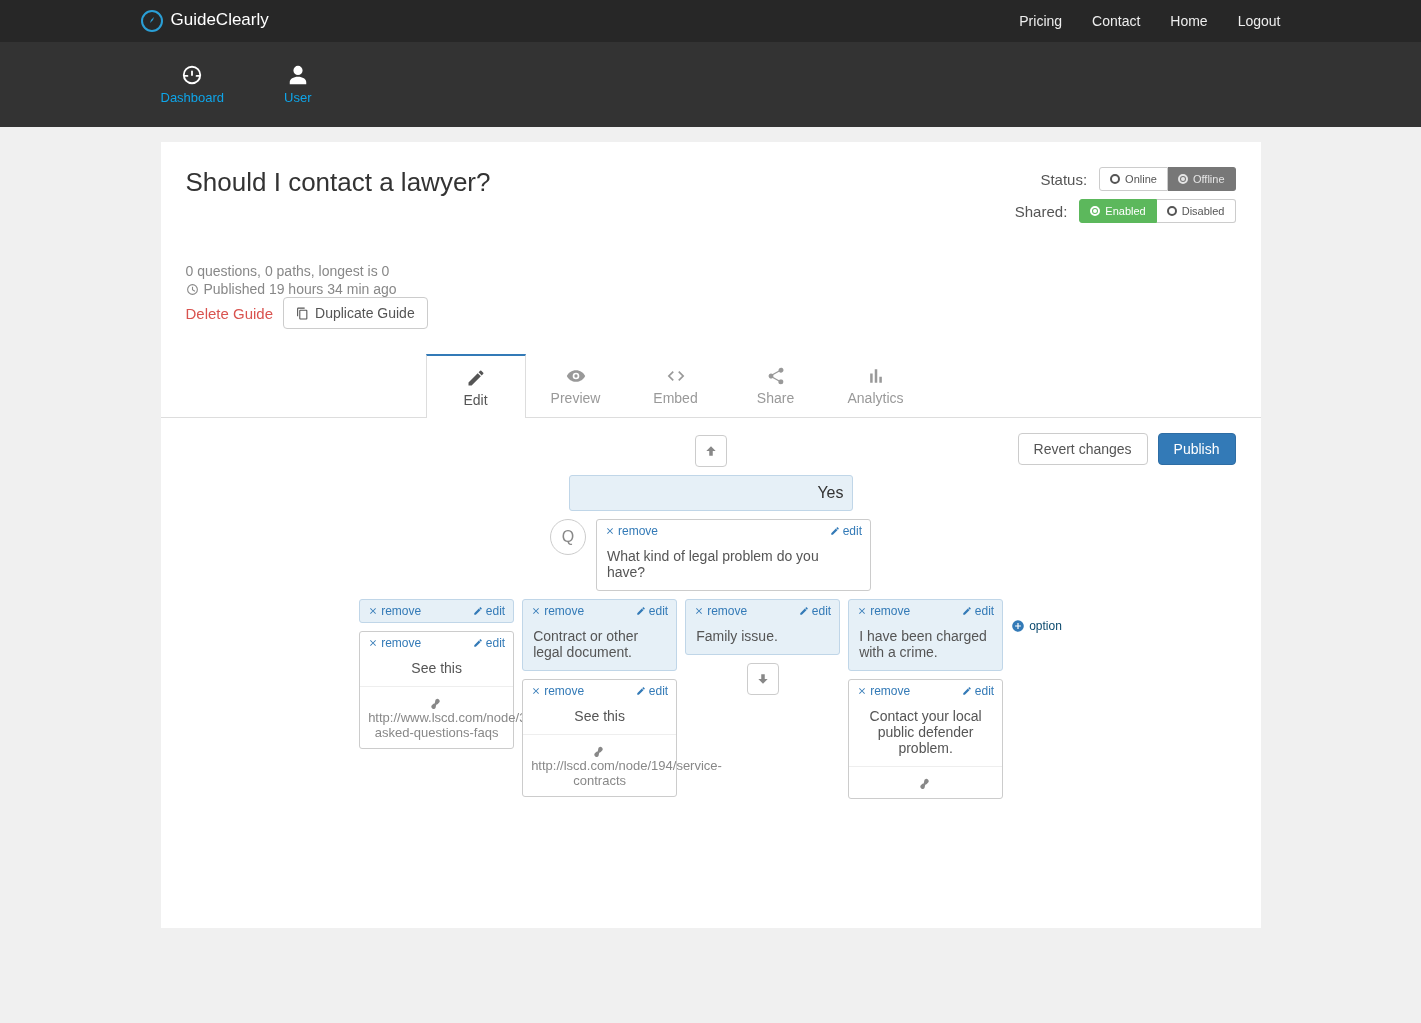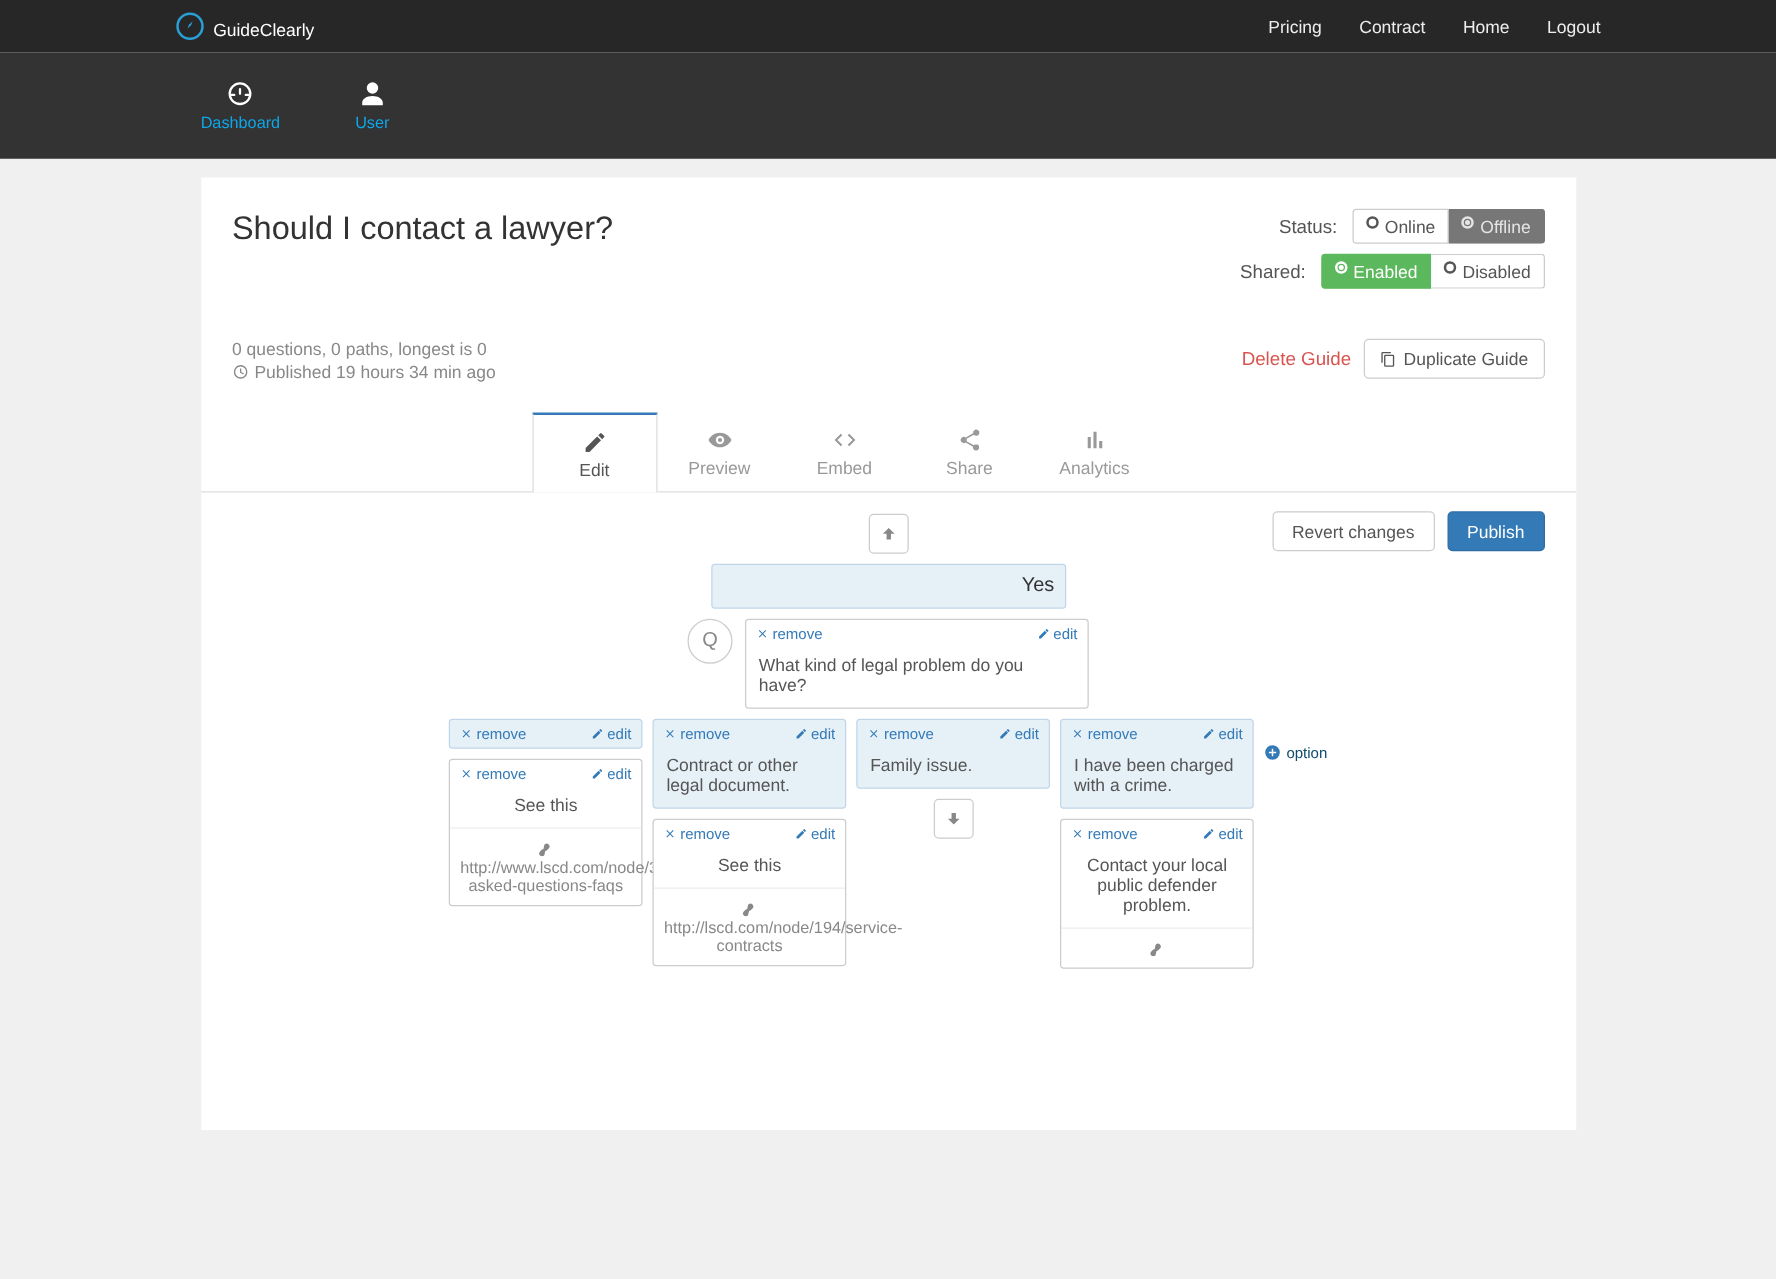--- a/index.html
+++ b/index.html
@@ -1,20 +1,20 @@
 <!DOCTYPE html>
 <html><head>
   <meta charset="utf-8">
   <style>
     * { box-sizing: border-box; margin: 0; padding: 0; }
     body { font-family: -apple-system, BlinkMacSystemFont, "Segoe UI", Helvetica, Arial, sans-serif; background: #f0f0f0; color: #333; }
     
     .topbar { background: #272727; color: #fff; height: 42px; display: flex; align-items: center; padding: 0 20px; }
     .topbar-inner { max-width: 1140px; width: 100%; margin: 0 auto; display: flex; align-items: center; justify-content: space-between; }
-    .brand { display: flex; align-items: flex-end; gap: 8px; font-size: 14px; font-weight: 300; }
+    .brand { display: flex; align-items: flex-start; gap: 8px; font-size: 17px; font-weight: 300; }
     .brand-icon { width: 22px; height: 22px; border: 2px solid #2a9fd6; border-radius: 50%; display:flex; align-items:center; justify-content:center; }
     .brand-icon svg { width: 12px; height: 12px; }
     .topnav { display: flex; gap: 30px; font-size: 14px; }
     .topnav a { color: #eee; text-decoration: none; }
     
     .secondbar { background: #333; height: 85px; }
     .secondbar-inner { max-width: 1140px; margin: 0 auto; padding: 0 20px; display: flex; gap: 60px; height: 100%; align-items: center; }
     .secondtab { display: flex; flex-direction: column; align-items: center; color: #0ea5e9; gap: 4px; font-size: 13px; cursor: pointer; }
     .secondtab svg { width: 22px; height: 22px; fill: #fff; }
     
@@ -23,28 +23,28 @@
     
     .header-row { display: flex; justify-content: space-between; align-items: flex-start; }
     .title { font-size: 26px; font-weight: 400; color: #333; }
     .status-block { display: flex; flex-direction: column; gap: 8px; }
     .status-row { display: flex; align-items: center; gap: 12px; justify-content: flex-end; }
     .status-label { font-size: 15px; color: #555; }
     .btn-group { display: flex; }
     .btn-group .tbtn { border-radius: 0; }
     .btn-group .tbtn:first-child { border-radius: 3px 0 0 3px; }
     .btn-group .tbtn:last-child { border-radius: 0 3px 3px 0; border-left: none; }
-    .tbtn { padding: 5px 10px; font-size: 14px; border: 1px solid #ccc; background: #fff; color: #555; cursor: pointer; display: flex; align-items: flex-start; gap: 5px; }
+    .tbtn { padding: 5px 10px; font-size: 11px; border: 1px solid #ccc; background: #fff; color: #555; cursor: pointer; display: flex; align-items: center; gap: 5px; }
     .tbtn.active-gray { background: #777; color: #e5e5e5; border-color: #777; }
     .tbtn.active-green { background: #5cb85c; color: #fff; border-color: #5cb85c; }
     .radio-dot { width: 10px; height: 10px; border-radius: 50%; border: 2px solid currentColor; display:inline-block; }
     .radio-dot.filled::after { content:''; display:block; width:4px; height:4px; background:currentColor; border-radius:50%; margin:1px; }
     
     .desc { margin-top: 45px; font-size: 15px; color: #555; }
-    .meta-row { margin-top: 40px; display: flex; justify-content: space-between; align-items: flex-start; }
+    .meta-row { margin-top: 40px; display: flex; justify-content: space-between; align-items: flex-start; flex-direction: column; }
     .meta-left { color: #888; font-size: 14px; }
     .meta-left .line2 { display: flex; align-items: center; gap: 5px; margin-top: 2px; }
     .meta-right { display: flex; gap: 10px; align-items: center; }
     .link-danger { color: #d9534f; font-size: 15px; text-decoration: none; cursor: pointer; }
     .btn-outline { border: 1px solid #ccc; background: #fff; padding: 7px 12px; border-radius: 4px; font-size: 14px; color: #555; cursor: pointer; display: flex; align-items: center; gap: 6px; }
     
     .tabbar { display: flex; border-bottom: 1px solid #ddd; margin-top: 25px; margin-left: -25px; margin-right: -25px; padding-left: 265px; }
     .tab { flex: 0 0 100px; text-align: center; padding: 12px 0 10px; color: #999; font-size: 14px; cursor: pointer; position: relative; }
     .tab.active { color: #555; border-top: 2px solid #337ab7; border-left: 1px solid #ddd; border-right: 1px solid #ddd; margin-bottom: -1px; background: #fff; }
     .tab svg { width: 20px; height: 20px; display: block; margin: 0 auto 4px; fill: currentColor; }
@@ -85,21 +85,21 @@
     <div class="brand">
       <span class="brand-icon">
         <svg viewBox="0 0 24 24">
             <path fill="#2a9fd6" d="M14 10l-6 6 2-6 6-6z"></path>
           </svg>
       </span>
       <span>GuideClearly</span>
     </div>
     <div class="topnav">
       <a>Pricing</a>
-      <a>Contract</a>
+      <a>Contact</a>
       <a>Home</a>
       <a>Logout</a>
     </div>
   </div>
 </div>
 
 <div class="secondbar">
   <div class="secondbar-inner">
     <div class="secondtab">
       <svg viewBox="0 0 24 24">

